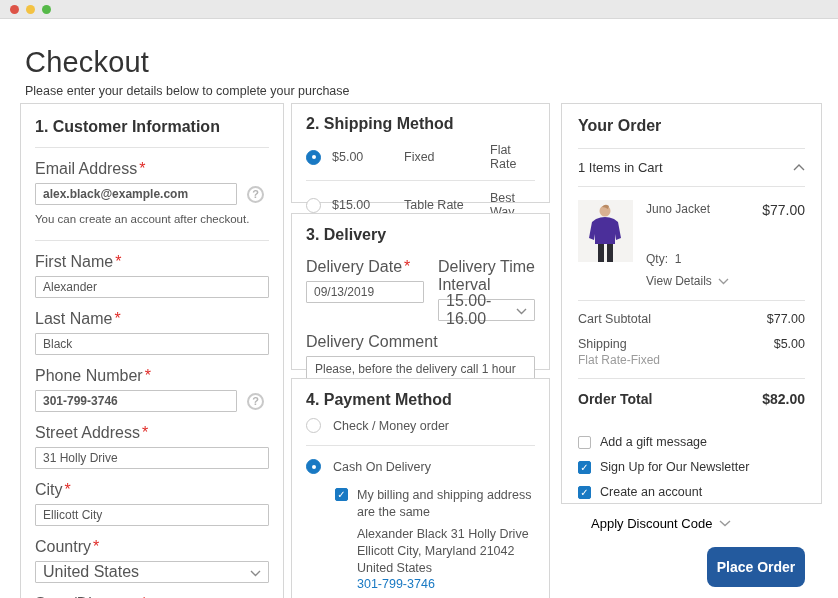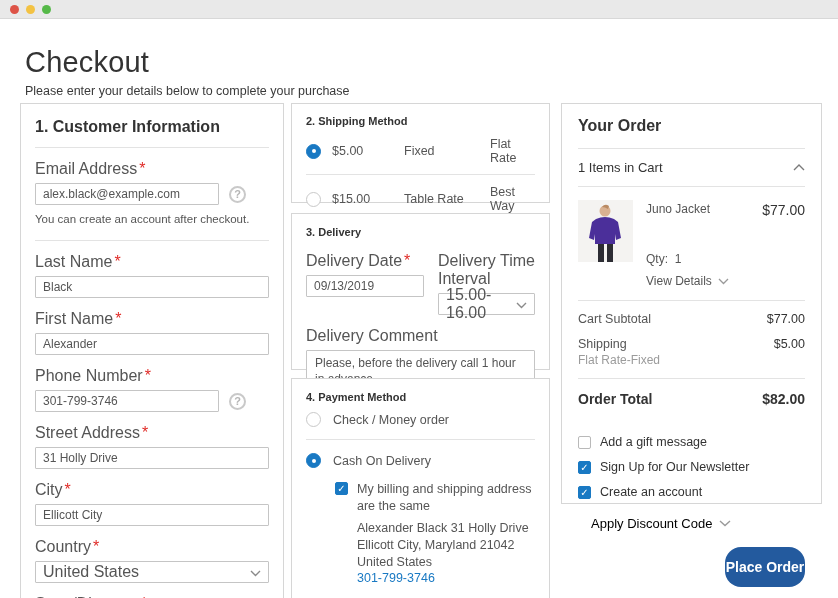--- a/index.html
+++ b/index.html
@@ -15,30 +15,30 @@
   .titlebar{height:19px; background:#e9e9e9; border-bottom:1px solid #d8d8d8; display:flex; align-items:center; padding-left:10px; gap:7px;}
   .dot{width:9px; height:9px; border-radius:50%;}
   .dot.red{background:#dd5347;} .dot.yellow{background:#f3c243;} .dot.green{background:#55b948;}
 
   
   .page-header{padding:27px 0 0 25px;}
   .page-header h1{font-size:29px; font-weight:400; color:var(--text-dark); letter-spacing:.2px;}
   .page-header .subtitle{font-size:12.5px; color:#3a3a3a; margin-top:5px;}
 
   .panel{position:absolute; background:#fff; border:1px solid var(--panel-border);}
-  .panel h2{font-size:11px; font-weight:700; color:var(--text-dark);}
+  .panel h2{font-size:16px; font-weight:700; color:var(--text-dark);}
 
   
   #customer-panel{left:20px; top:103px; width:264px; height:520px; padding:14px 14px;}
   #customer-panel h2{font-size:16px; padding-bottom:11px; border-bottom:1px solid var(--divider);}
   .field label{display:block; font-size:16px; color:var(--text-mid); margin:12px 0 5px;}
   .req{color:var(--req); margin-left:2px;}
   .txt{width:100%; height:22px; border:1px solid var(--input-border); border-radius:1px; padding:0 7px; font-size:12px; color:var(--text-mid); font-family:inherit; background:#fff;}
   .with-help{display:flex; align-items:center; gap:10px;}
-  .with-help .txt{width:184px; flex:0 0 auto;}
+  .with-help .txt{width:202px; flex:0 0 auto;font-weight:bold;}
   .help-icon{width:17px; height:17px; border:2px solid #c9c9c9; border-radius:50%; color:#b5b5b5; font-size:11px; font-weight:700; display:flex; align-items:center; justify-content:center; flex:0 0 auto;}
   .note{font-size:11.5px; color:var(--text-mid); margin-top:8px;}
   .group-divider{border:none; border-top:1px solid var(--divider); margin:15px 0 1px;}
   .fake-select{position:relative; width:100%; height:22px; border:1px solid var(--input-border); border-radius:1px; padding:0 22px 0 7px; font-size:16px; color:var(--text-mid); display:flex; align-items:center; background:#fff;}
   .fake-select .chev{position:absolute; right:7px; top:8px;}
 
   
   #shipping-panel{left:291px; top:103px; width:259px; height:100px; padding:11px 14px;}
   .ship-row{display:grid; grid-template-columns:26px 72px 86px auto; align-items:center; padding:10px 0 9px;}
   .ship-row.first{border-bottom:1px solid var(--divider);}
@@ -80,21 +80,21 @@
   .prod-price{font-size:14px; color:var(--text-dark); margin-top:2px;}
   .tot-row{display:flex; justify-content:space-between; font-size:12.5px; color:var(--text-mid); padding-top:11px;}
   .tot-row .val{color:var(--text-dark);}
   .ship-sub{font-size:12px; color:var(--text-light); margin-top:2px;}
   .total-divider{border:none; border-top:1px solid var(--divider); margin:11px 0 0;}
   .grand{display:flex; justify-content:space-between; padding-top:12px; font-size:14px; font-weight:700; color:var(--text-dark);}
   .opts{margin-top:27px; display:flex; flex-direction:column; gap:8px;}
   .opts .cb-row{color:var(--text-dark); align-items:center;}
   .discount{margin:15px 0 0 13px; font-size:13px; display:inline-flex; align-items:center; gap:7px;}
   .btn-row{text-align:right; margin-top:15px; padding-right:0;}
-  .place-order{background:var(--btn); color:#fff; border:none; border-radius:16px; width:80px; height:40px; font-size:14px; font-weight:700; font-family:inherit; cursor:pointer;}
+  .place-order{background:var(--btn); color:#fff; border:none; border-radius:8px; width:98px; height:40px; font-size:14px; font-weight:700; font-family:inherit; cursor:pointer;}
 
   .chev svg{display:block;}
 </style>
 </head>
 <body>
 
 <div class="titlebar">
   <span class="dot red"></span>
   <span class="dot yellow"></span>
   <span class="dot green"></span>
@@ -113,27 +113,27 @@
     <div class="with-help">
       <input class="txt" type="text" value="alex.black@example.com" style="">
       <span class="help-icon">?</span>
     </div>
     <div class="note">You can create an account after checkout.</div>
   </div>
 
   <hr class="group-divider">
 
   <div class="field">
+    <label><span>First Name</span><span class="req">*</span></label>
+    <input class="txt" type="text" value="Alexander" style="">
+  </div>
+
+  <div class="field">
     <label><span>Last Name</span><span class="req">*</span></label>
     <input class="txt" type="text" value="Black" style="">
-  </div>
-
-  <div class="field">
-    <label><span>First Name</span><span class="req">*</span></label>
-    <input class="txt" type="text" value="Alexander" style="">
   </div>
 
   <div class="field">
     <label><span>Phone Number</span><span class="req">*</span></label>
     <div class="with-help">
       <input class="txt" type="text" value="301-799-3746" style="">
       <span class="help-icon">?</span>
     </div>
   </div>
 

